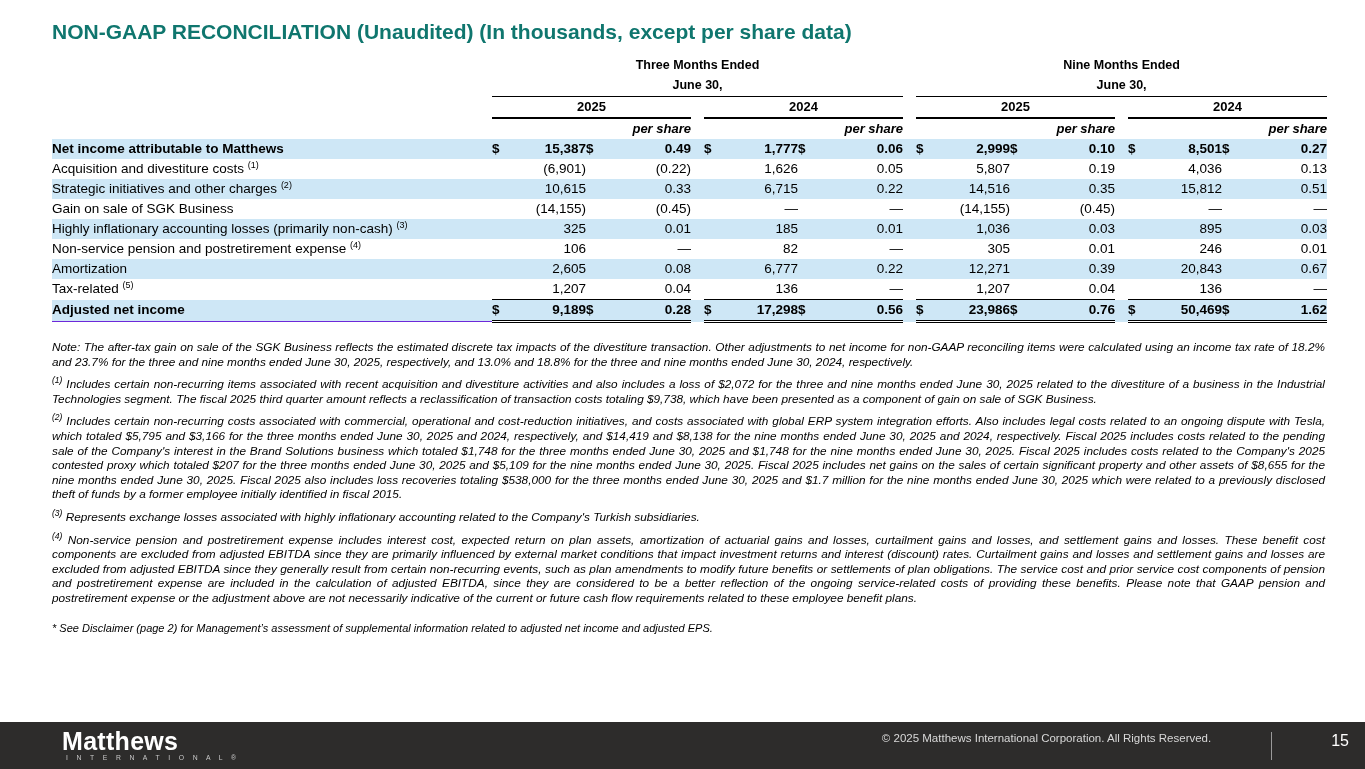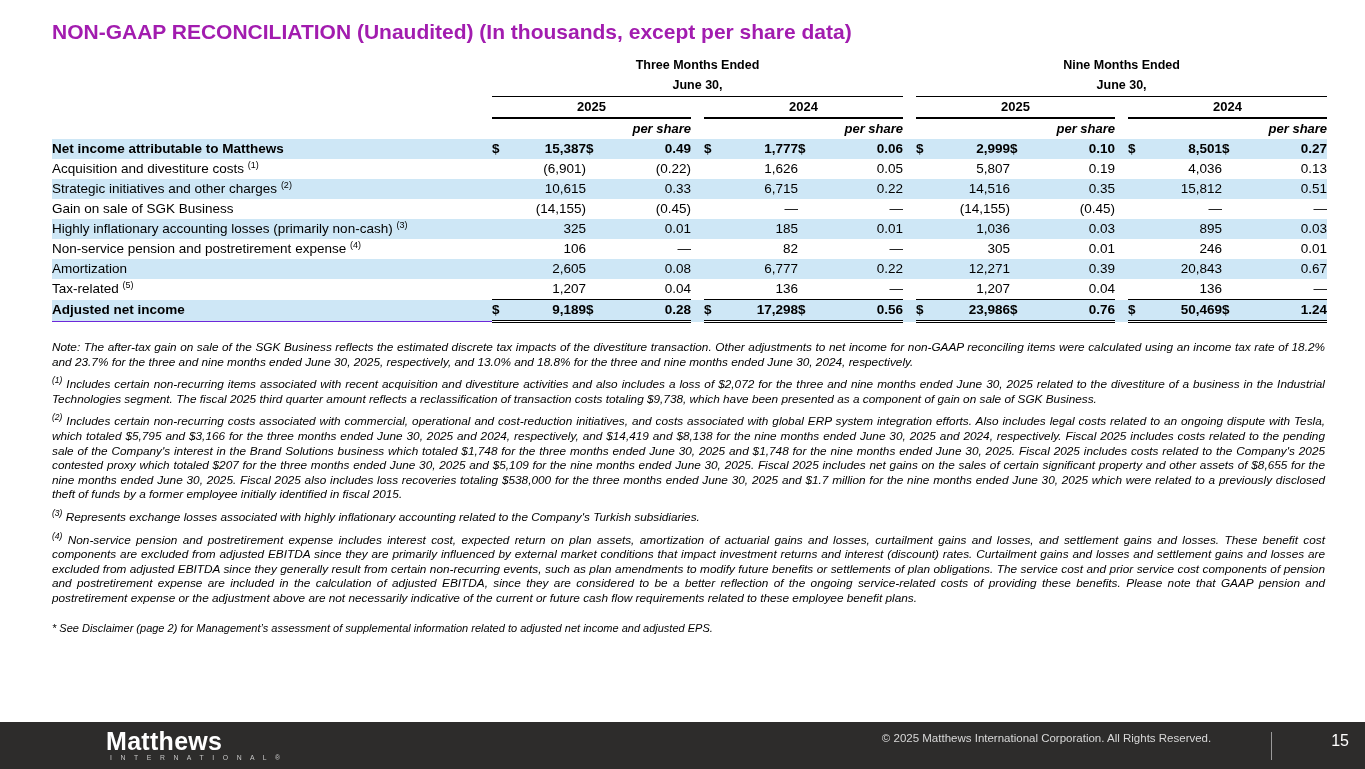--- a/index.html
+++ b/index.html
@@ -7,21 +7,21 @@
   body {
     width:1365px; height:769px; position:relative; overflow:hidden;
     background:#ffffff; font-family:"Liberation Sans", sans-serif; color:#000;
   }
   .content { padding:20px 40px 0 43px; }
   .page-title {
     color:#C00000; font-size:39px; font-weight:bold; letter-spacing:-0.5px;
     margin:0 0 9px 0; line-height:1.05;
   }
   .page-subtitle {
-    color:#a21caf; font-size:21px; font-weight:bold; margin:0 0 13px 9px; line-height:1.1;
+    color:#0f766e; font-size:21px; font-weight:bold; margin:0 0 13px 9px; line-height:1.1;
   }
   table.recon {
     border-collapse:collapse; table-layout:fixed; width:1271px; margin-left:9px;
     font-size:13.5px;
   }
   table.recon td { padding:2px 0 3px 0; line-height:15px; overflow:hidden; white-space:nowrap; }
   td.lbl { text-align:left; padding-left:6px; }
   td.phdr { font-weight:bold; font-size:12.5px; text-align:center; padding:0 0 1px 0; }
   td.phdr-b { border-bottom:1.5px solid #000; }
   td.year { font-weight:bold; font-size:13px; text-align:center; border-bottom:2.5px solid #000; padding:2px 0 2px 0; }
@@ -34,21 +34,21 @@
   tr.boldrow td { font-weight:bold; }
   tr.total td.vcell { border-top:1px solid #000; border-bottom:3px double #000; }
   tr.total td.lbl { border-bottom:1px solid #6d28d9; }
   sup.fnref { font-size:9px; line-height:0; }
   .notes { margin:17px 0 0 9px; width:1273px; font-style:italic; font-size:11.8px; line-height:14.6px; text-align:justify; }
   .notes p { margin:0 0 8px 0; }
   .notes sup { font-size:8.5px; line-height:0; }
   .disclaimer { margin:16px 0 0 9px; font-style:italic; font-size:11px; line-height:13px; text-align:left; }
   .footer {
     position:absolute; left:0; bottom:0; width:1365px; height:47px;
-    background:#2D2C2B; display:flex; align-items:center;padding-left:44px;
+    background:#2D2C2B; display:flex; align-items:center;
   }
   .logo { margin-left:62px; color:#fff; display:flex; flex-direction:column; }
   .logo-main { font-size:25px; font-weight:bold; letter-spacing:0.3px; line-height:22px; }
   .logo-sub { font-size:6.8px; letter-spacing:3.4px; color:#c9c9c9; margin:2px 0 0 4px; }
   .footer-right { margin-left:auto; margin-right:16px; display:flex; align-items:flex-start;gap:44px; }
   .copyright { color:#d8d8d8; font-size:11.5px; }
   .vsep { width:1px; height:28px; background:#9a9a9a; margin:0 15px 0 16px; }
   .pagenum { color:#ffffff; font-size:16px; }
 </style>
 </head>
@@ -304,21 +304,21 @@
           <td class="ps vcell">0.56</td>
           <td></td>
           <td class="dollar vcell">$</td>
           <td class="amt vcell">23,986</td>
           <td class="dollar2 vcell">$</td>
           <td class="ps vcell">0.76</td>
           <td></td>
           <td class="dollar vcell">$</td>
           <td class="amt vcell">50,469</td>
           <td class="dollar2 vcell">$</td>
-          <td class="ps vcell">1.24</td>
+          <td class="ps vcell">1.62</td>
         </tr>
       </tbody>
   </table>
 
   <div class="notes">
     <p>Note:  The after-tax gain on sale of the SGK Business reflects the estimated discrete tax impacts of the divestiture transaction.  Other adjustments to net income for non-GAAP reconciling items were calculated using an income tax rate of 18.2% and 23.7% for the three and nine months ended June 30, 2025, respectively, and 13.0% and 18.8% for the three and nine months ended June 30, 2024, respectively.</p>
     <div>
         <p><sup>(1)</sup> Includes certain non-recurring items associated with recent acquisition and divestiture activities and also includes a loss of $2,072 for the three and nine months ended June 30, 2025 related to the divestiture of a business in the Industrial Technologies segment.  The fiscal 2025 third quarter amount reflects a reclassification of transaction costs totaling $9,738, which have been presented as a component of gain on sale of SGK Business.</p>
         <p><sup>(2)</sup> Includes certain non-recurring costs associated with commercial, operational and cost-reduction initiatives, and costs associated with global ERP system integration efforts.  Also includes legal costs related to an ongoing dispute with Tesla, which totaled $5,795 and $3,166 for the three months ended June 30, 2025 and 2024, respectively, and $14,419 and $8,138 for the nine months ended June 30, 2025 and 2024, respectively.  Fiscal 2025 includes costs related to the pending sale of the Company's interest in the Brand Solutions business which totaled $1,748 for the three months ended June 30, 2025 and $1,748 for the nine months ended June 30, 2025.  Fiscal 2025 includes costs related to the Company's 2025 contested proxy which totaled $207 for the three months ended June 30, 2025 and $5,109 for the nine months ended June 30, 2025.  Fiscal 2025 includes net gains on the sales of certain significant property and other assets of $8,655 for the nine months ended June 30, 2025.   Fiscal 2025 also includes loss recoveries totaling $538,000 for the three months ended June 30, 2025 and $1.7 million for the nine months ended June 30, 2025 which were related to a previously disclosed theft of funds by a former employee initially identified in fiscal 2015.</p>
         <p><sup>(3)</sup> Represents exchange losses associated with highly inflationary accounting related to the Company's Turkish subsidiaries.</p>

